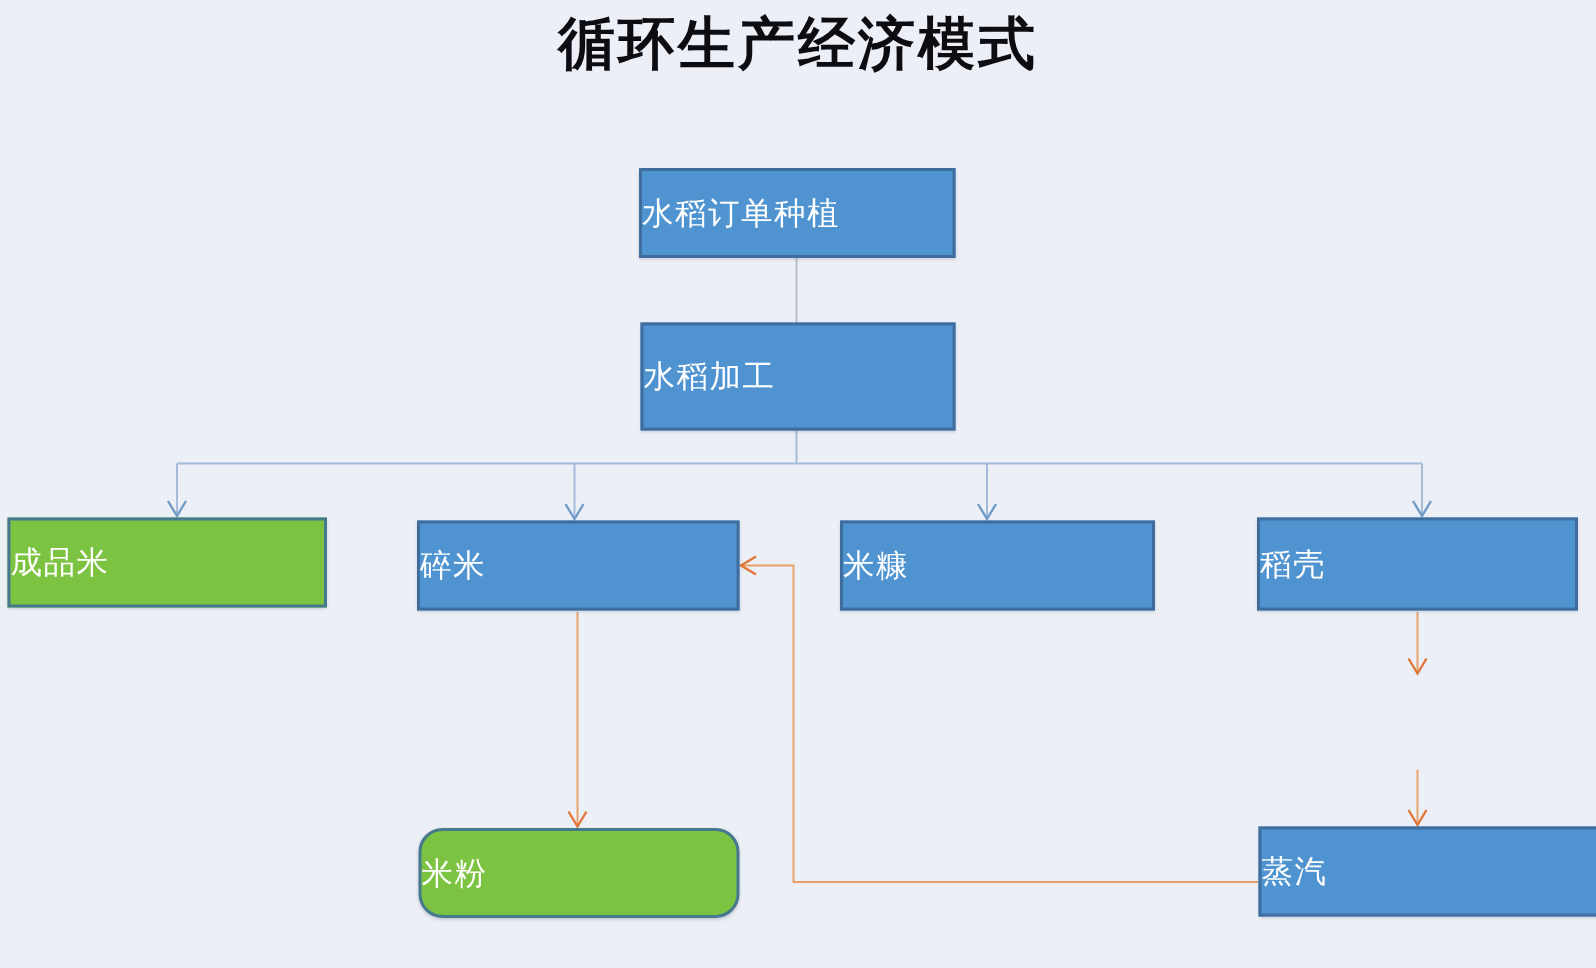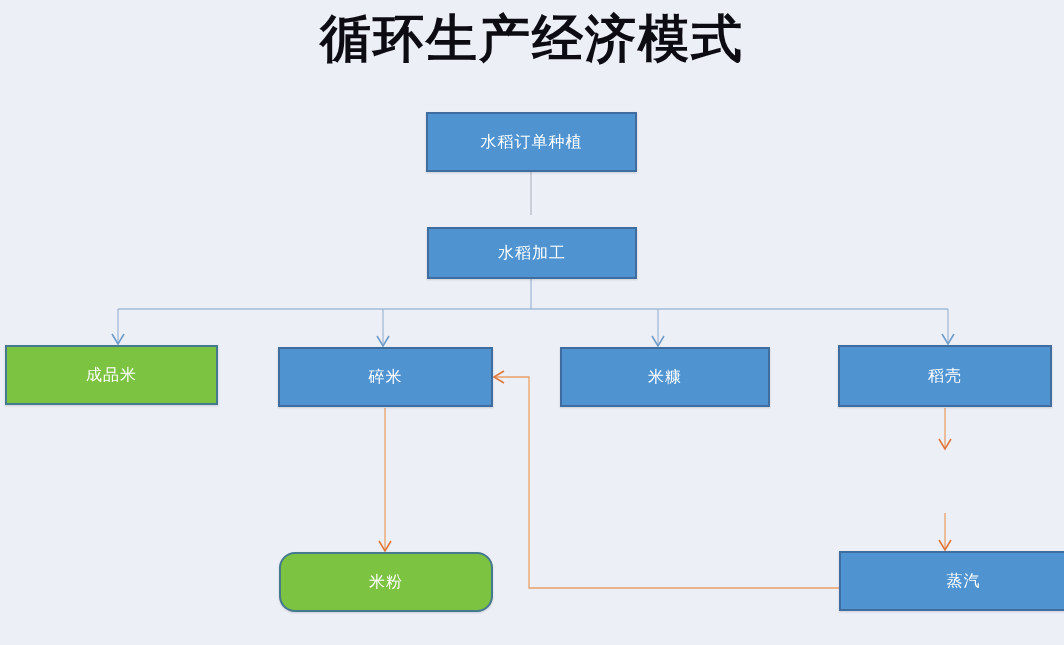--- a/index.html
+++ b/index.html
@@ -17,21 +17,21 @@
     background: var(--bg, #edeff6);
     overflow: hidden;
   }
   .page-title {
     position: absolute;
     top: 6px;
     left: 0;
     width: 100%;
     margin: 0;
     text-align: center;
-    font-size: 51px;
+    font-size: 38px;
     line-height: 1.3;
     font-weight: 800;
     letter-spacing: 2px;
     color: var(--title-color, #0c0c12);
   }
   #edges-svg {
     position: absolute;
     left: 0;
     top: 0;
     width: 1064px;
@@ -44,23 +44,23 @@
     top: 0;
     width: 100%;
     height: 100%;
     z-index: 2;
   }
   .node {
     position: absolute;
     box-sizing: border-box;
     display: flex;
     align-items: center;
-    justify-content: center;
+    justify-content: flex-start;
     color: var(--node-text, #fff);
-    font-size: 16px;
+    font-size: 21px;
     letter-spacing: 1px;
     box-shadow: 0 1px 2px rgba(40,50,80,0.18);
   }
   .node.blue {
     background: var(--blue-fill, #4f94d1);
     border: 2px solid var(--blue-border, #3f6e9e);
   }
   .node.green {
     background: var(--green-fill, #7dc342);
     border: 2px solid var(--green-border, #45798e);
@@ -111,21 +111,21 @@
       </g>
       <g>
         <polyline points="839,588 529,588 529,377 494,377" fill="none" stroke="#e8a169" stroke-width="1.3"></polyline>
         <path d="M 504 371 L 494 377 L 504 383" fill="none" stroke="#e0763a" stroke-width="1.6"></path>
       </g>
     </svg>
   <div id="nodes">
       <div class="node blue" style="left: 426px; top: 112px; width: 211px; height: 60px;">
         <span>水稻订单种植</span>
       </div>
-      <div class="node blue" style="left: 427px; top: 215px; width: 210px; height: 52px; margin-top: 12px;">
+      <div class="node blue" style="left: 427px; top: 215px; width: 210px; height: 72px;">
         <span>水稻加工</span>
       </div>
       <div class="node green" style="left: 5px; top: 345px; width: 213px; height: 60px;">
         <span>成品米</span>
       </div>
       <div class="node blue" style="left: 278px; top: 347px; width: 215px; height: 60px;">
         <span>碎米</span>
       </div>
       <div class="node blue" style="left: 560px; top: 347px; width: 210px; height: 60px;">
         <span>米糠</span>

